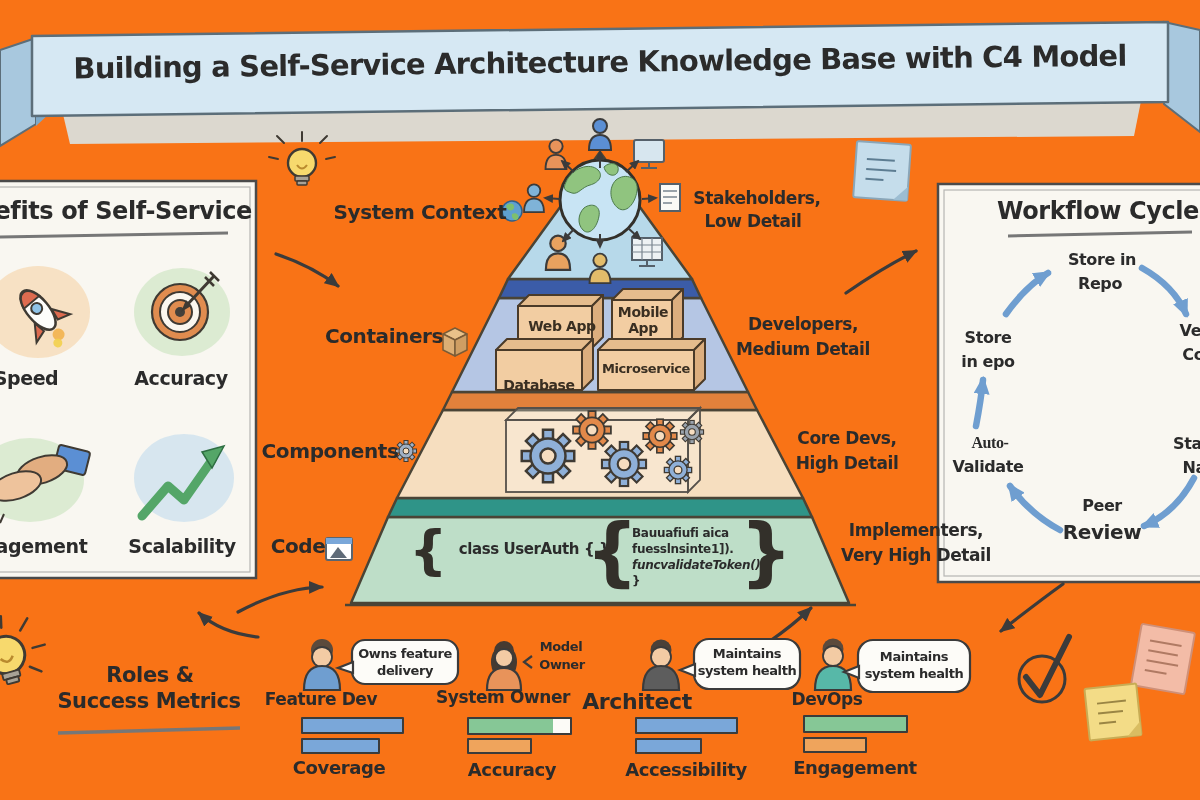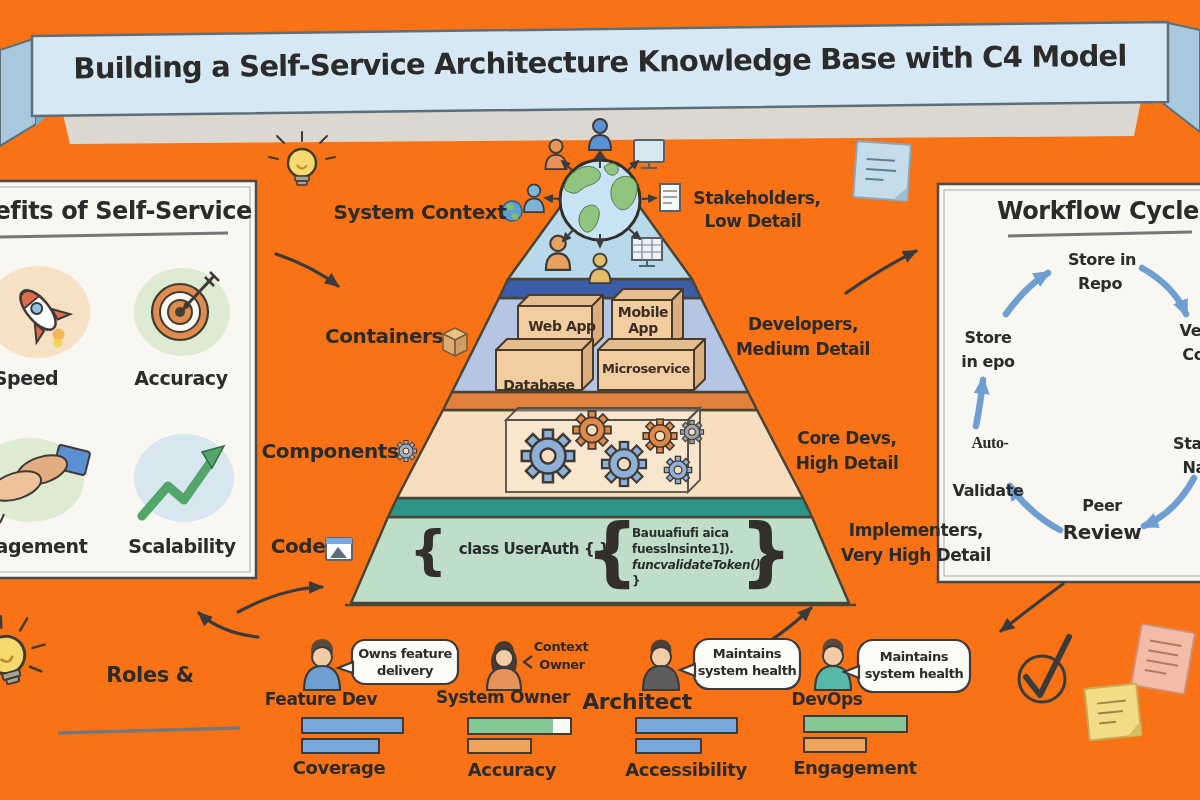--- a/index.html
+++ b/index.html
@@ -343,34 +343,35 @@
 <div class="t" style="left:1098px;top:198px;font-size:24px;">Workflow Cycle</div>
 <div class="t" style="left:1102px;top:251px;font-size:16px;">Store in</div>
 <div class="t" style="left:1100px;top:275px;font-size:16px;">Repo</div>
 <div class="t" style="left:1212px;top:322px;font-size:16px;">Version</div>
 <div class="t" style="left:1214px;top:346px;font-size:16px;">Control</div>
 <div class="t" style="left:1213px;top:435px;font-size:16px;">Standard</div>
 <div class="t" style="left:1216px;top:459px;font-size:16px;">Naming</div>
 <div class="t" style="left:1102px;top:497px;font-size:16px;">Peer</div>
 <div class="t" style="left:1102px;top:521px;font-size:20px;">Review</div>
 <div class="t" style="left:990px;top:434px;font-size:16px;font-family:Liberation Serif, serif;">Auto-</div>
-<div class="t" style="left:988px;top:458px;font-size:16px;margin-top:24px;">Validate</div>
+<div class="t" style="left:988px;top:458px;font-size:16px;">Validate</div>
 <div class="t" style="left:988px;top:329px;font-size:16px;">Store</div>
 <div class="t" style="left:988px;top:353px;font-size:16px;">in epo</div>
 
 <div class="t" style="left:150px;top:664px;font-size:21px;">Roles &amp;</div>
+<div class="t" style="left:149px;top:690px;font-size:21px;">Success Metrics</div>
 
 <div class="t" style="left:321px;top:690px;font-size:17px;">Feature Dev</div>
 <div class="t" style="left:503px;top:688px;font-size:17px;">System Owner</div>
 <div class="t" style="left:637px;top:690px;font-size:22px;">Architect</div>
 <div class="t" style="left:827px;top:690px;font-size:17px;">DevOps</div>
 
 <div class="t" style="left:405px;top:647px;font-size:13px;">Owns feature</div>
 <div class="t" style="left:405px;top:664px;font-size:13px;">delivery</div>
-<div class="t" style="left:561px;top:640px;font-size:13px;">Context</div>
+<div class="t" style="left:561px;top:640px;font-size:13px;">Model</div>
 <div class="t" style="left:562px;top:658px;font-size:13px;">Owner</div>
 <div class="t" style="left:747px;top:647px;font-size:13px;">Maintains</div>
 <div class="t" style="left:747px;top:664px;font-size:13px;">system health</div>
 <div class="t" style="left:914px;top:650px;font-size:13px;">Maintains</div>
 <div class="t" style="left:914px;top:667px;font-size:13px;">system health</div>
 
 <div class="t" style="left:339px;top:758px;font-size:18px;">Coverage</div>
 <div class="t" style="left:512px;top:760px;font-size:18px;">Accuracy</div>
 <div class="t" style="left:686px;top:760px;font-size:18px;">Accessibility</div>
 <div class="t" style="left:855px;top:758px;font-size:18px;">Engagement</div>

